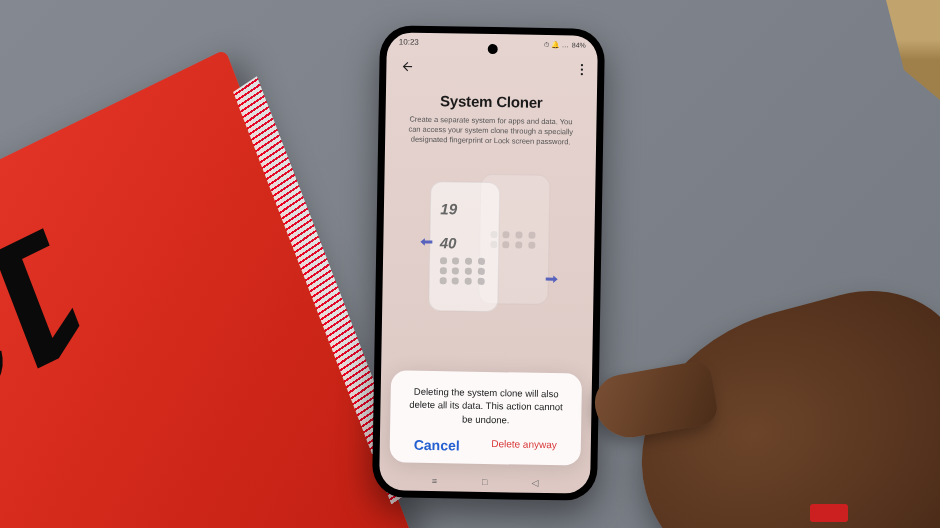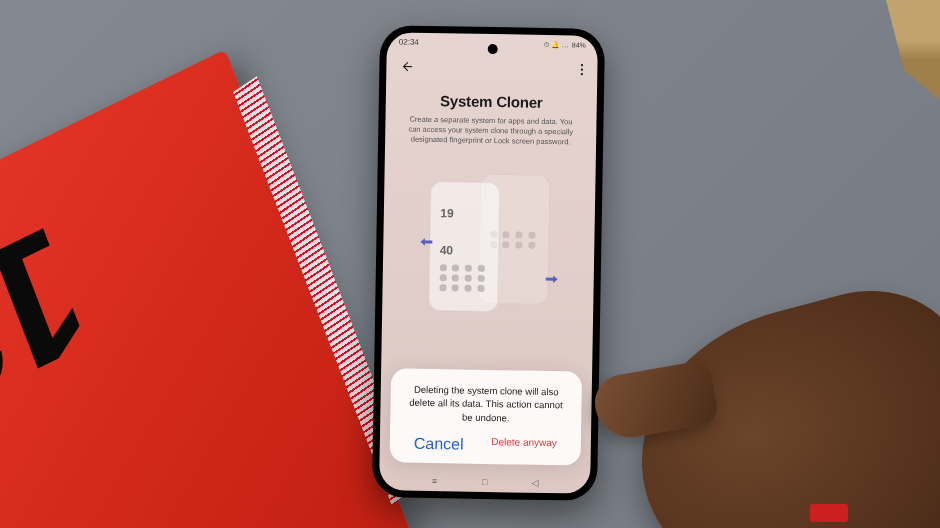--- a/index.html
+++ b/index.html
@@ -93,21 +93,21 @@
     .illustration {
       position: relative; margin: 28px auto 0; width: 140px; height: 150px;
     }
     .illu-phone {
       position: absolute; width: 70px; height: 130px; border-radius: 12px;
       background: rgba(255,255,255,0.35);
       border: 1px solid rgba(0,0,0,0.08);
     }
     .illu-phone.front { left: 10px; top: 8px; background: rgba(255,255,255,0.55); }
     .illu-phone.back { left: 60px; top: 0; opacity: 0.6; }
-    .illu-time { font-size: 12px; font-weight: 700; color:#666; padding: 26px 0 0 10px; line-height:0.9;}
+    .illu-time { font-size: 15px; font-weight: 700; color:#666; padding: 20px 0 0 10px; line-height:0.9;font-style:italic;}
     .illu-grid { display:grid; grid-template-columns:repeat(4,1fr); gap:3px; padding: 8px 10px;}
     .illu-dot { width:7px; height:7px; background:rgba(100,100,100,0.35); border-radius:3px;}
     .arrow-l, .arrow-r {
       position:absolute; width:18px; height:18px; z-index:3;
     }
     .arrow-l { left: -2px; top: 60px; }
     .arrow-r { right: -2px; top: 95px; }
     .arrow-l svg, .arrow-r svg { width:100%; height:100%; fill:#5863bd; }
     .dialog {
       position: absolute; bottom: 28px; left: 10px; right: 10px;
@@ -115,21 +115,21 @@
       padding: 14px 14px 10px;
       box-shadow: 0 2px 20px rgba(0,0,0,0.12);
     }
     .dialog-text {
       text-align:center; font-size: 9.5px; color:#222; line-height:1.4;
     }
     .dialog-buttons {
       display:flex; justify-content:space-between; margin-top: 12px;
       padding: 0 10px;
     }
-    .btn-cancel { color:#2560d0; font-size: 16px; font-weight:400;}
+    .btn-cancel { color:#2560d0; font-size: 14px; font-weight:700;}
     .btn-delete { color:#d83a3a; font-size: 10px; font-weight:500;}
     .nav-bar {
       position: absolute; bottom: 4px; left:0; right:0;
       display:flex; justify-content:space-around; padding: 0 30px;
     }
     .nav-bar span { width:12px; height:12px; display:flex; align-items:center; justify-content:center; color:#666; font-size:9px;}
     .hand {
       position: absolute; right: -40px; bottom: -60px;
       width: 340px; height: 280px;
       background: radial-gradient(ellipse at 35% 40%, #6b4429 0%, #5a3620 45%, #4a2b18 80%);
@@ -166,21 +166,21 @@
   <div class="red-box">
     <div class="red-box-text">13</div>
     <div class="red-box-side"></div>
   </div>
 
   <div class="phone">
     <div class="screen">
       <div class="camera-punch"></div>
 
       <div class="status-bar">
-        <span>02:34</span>
+        <span>10:23</span>
         <div class="status-right">
           <span>⏱ 🔔 …</span>
           <span>84%</span>
         </div>
       </div>
 
       <div class="back-row">
         <span class="back-icon">
           <svg viewBox="0 0 24 24">
               <path d="M20 11H7.8l5.6-5.6L12 4l-8 8 8 8 1.4-1.4L7.8 13H20z"></path>

